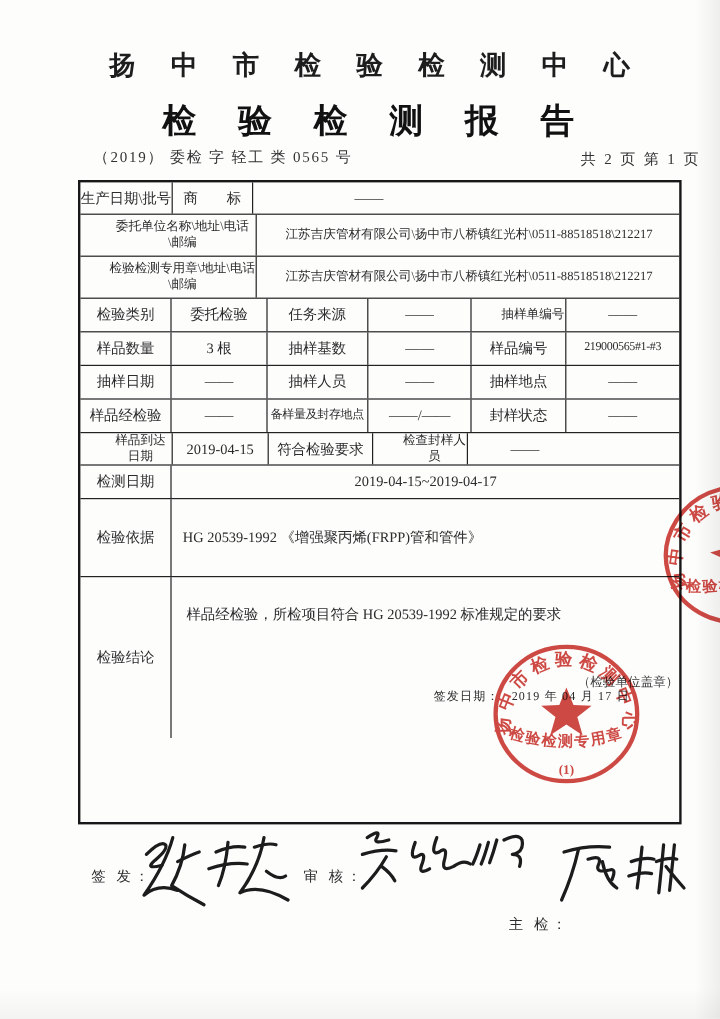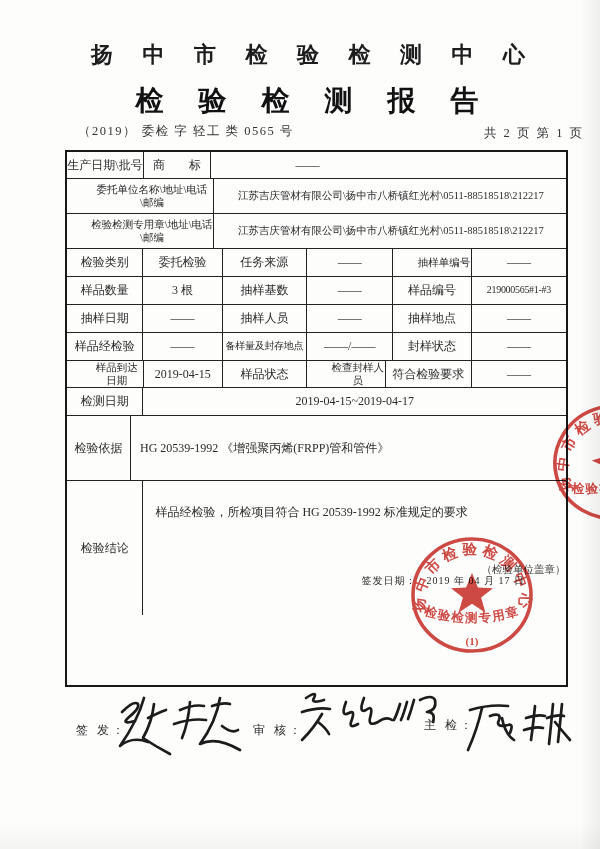--- a/index.html
+++ b/index.html
@@ -128,33 +128,32 @@
       <div class="tcell" style="width:80px">——</div>
       <div class="tcell xs" style="width:85px">备样量及封存地点</div>
       <div class="tcell" style="width:87px">——/——</div>
       <div class="tcell" style="width:79px">封样状态</div>
       <div class="tcell" style="width:95px">——</div>
     </div>
 
     <div class="trow" style="height:27px">
       <div class="tcell sm" style="width:77px">样品到达日期</div>
       <div class="tcell" style="width:80px">2019-04-15</div>
-      <div class="tcell" style="width:85px">样品状态</div>
+      <div class="tcell" style="width:87px">符合检验要求</div>
       <div class="tcell sm" style="width:79px">检查封样人员</div>
-      <div class="tcell" style="width:87px">符合检验要求</div>
       <div class="tcell" style="width:95px">——</div>
     </div>
 
     <div class="trow" style="height:28px">
       <div class="tcell" style="width:77px">检测日期</div>
       <div class="tcell" style="width:426px">2019-04-15~2019-04-17</div>
     </div>
 
     <div class="trow" style="height:65px">
-      <div class="tcell" style="width:64px">检验依据</div>
+      <div class="tcell" style="width:77px">检验依据</div>
       <div class="tcell left-align" style="width:426px">HG 20539-1992 《增强聚丙烯(FRPP)管和管件》</div>
     </div>
 
     <div class="trow" style="height:134px">
       <div class="tcell" style="width:77px">检验结论</div>
       <div class="tcell conclusion-cell" style="width:426px">
         <span class="conclusion-text">样品经检验，所检项目符合 HG 20539-1992 标准规定的要求</span>
         <span class="seal-note">（检验单位盖章）</span>
         <span class="issue-line"><span>签发日期：</span><span class="gap"></span><span>2019 年 04 月 17 日</span></span>
       </div>
@@ -216,21 +215,21 @@
     <path d="M28,32 Q20,46 8,58"></path>
     <path d="M24,40 Q32,46 35,52"></path>
     <path d="M52,20 Q46,36 55,31 Q62,27 57,40 Q55,47 64,42"></path>
     <path d="M70,16 Q64,32 72,28 Q80,22 76,36 Q74,45 84,40 Q92,34 98,38"></path>
     <path d="M106,22 Q103,32 100,38"></path>
     <path d="M113,20 Q110,31 107,38"></path>
     <path d="M120,18 Q117,29 114,37"></path>
     <path d="M126,18 Q138,12 141,18 Q143,28 133,30 Q142,30 139,40"></path>
   </svg>
 
-  <div class="abs sig-label" style="left:424px; top:717px;text-align:right;">主  检：</div>
+  <div class="abs sig-label" style="left:424px; top:762px;text-align:right;">主  检：</div>
   <svg class="abs sig-svg" style="left:462px; top:692px;" width="112" height="72" viewBox="0 0 112 72" aria-label="顾琳">
     <path d="M8,18 Q28,12 46,14"></path>
     <path d="M20,16 Q15,38 6,58"></path>
     <path d="M28,24 Q40,20 37,28 Q33,36 46,33 Q52,31 48,41"></path>
     <path d="M40,26 Q43,42 52,48"></path>
     <path d="M64,26 Q76,22 83,24"></path>
     <path d="M73,14 Q71,34 69,48"></path>
     <path d="M62,38 Q74,34 81,36"></path>
     <path d="M91,12 Q89,34 87,52"></path>
     <path d="M85,26 Q96,22 102,24"></path>

